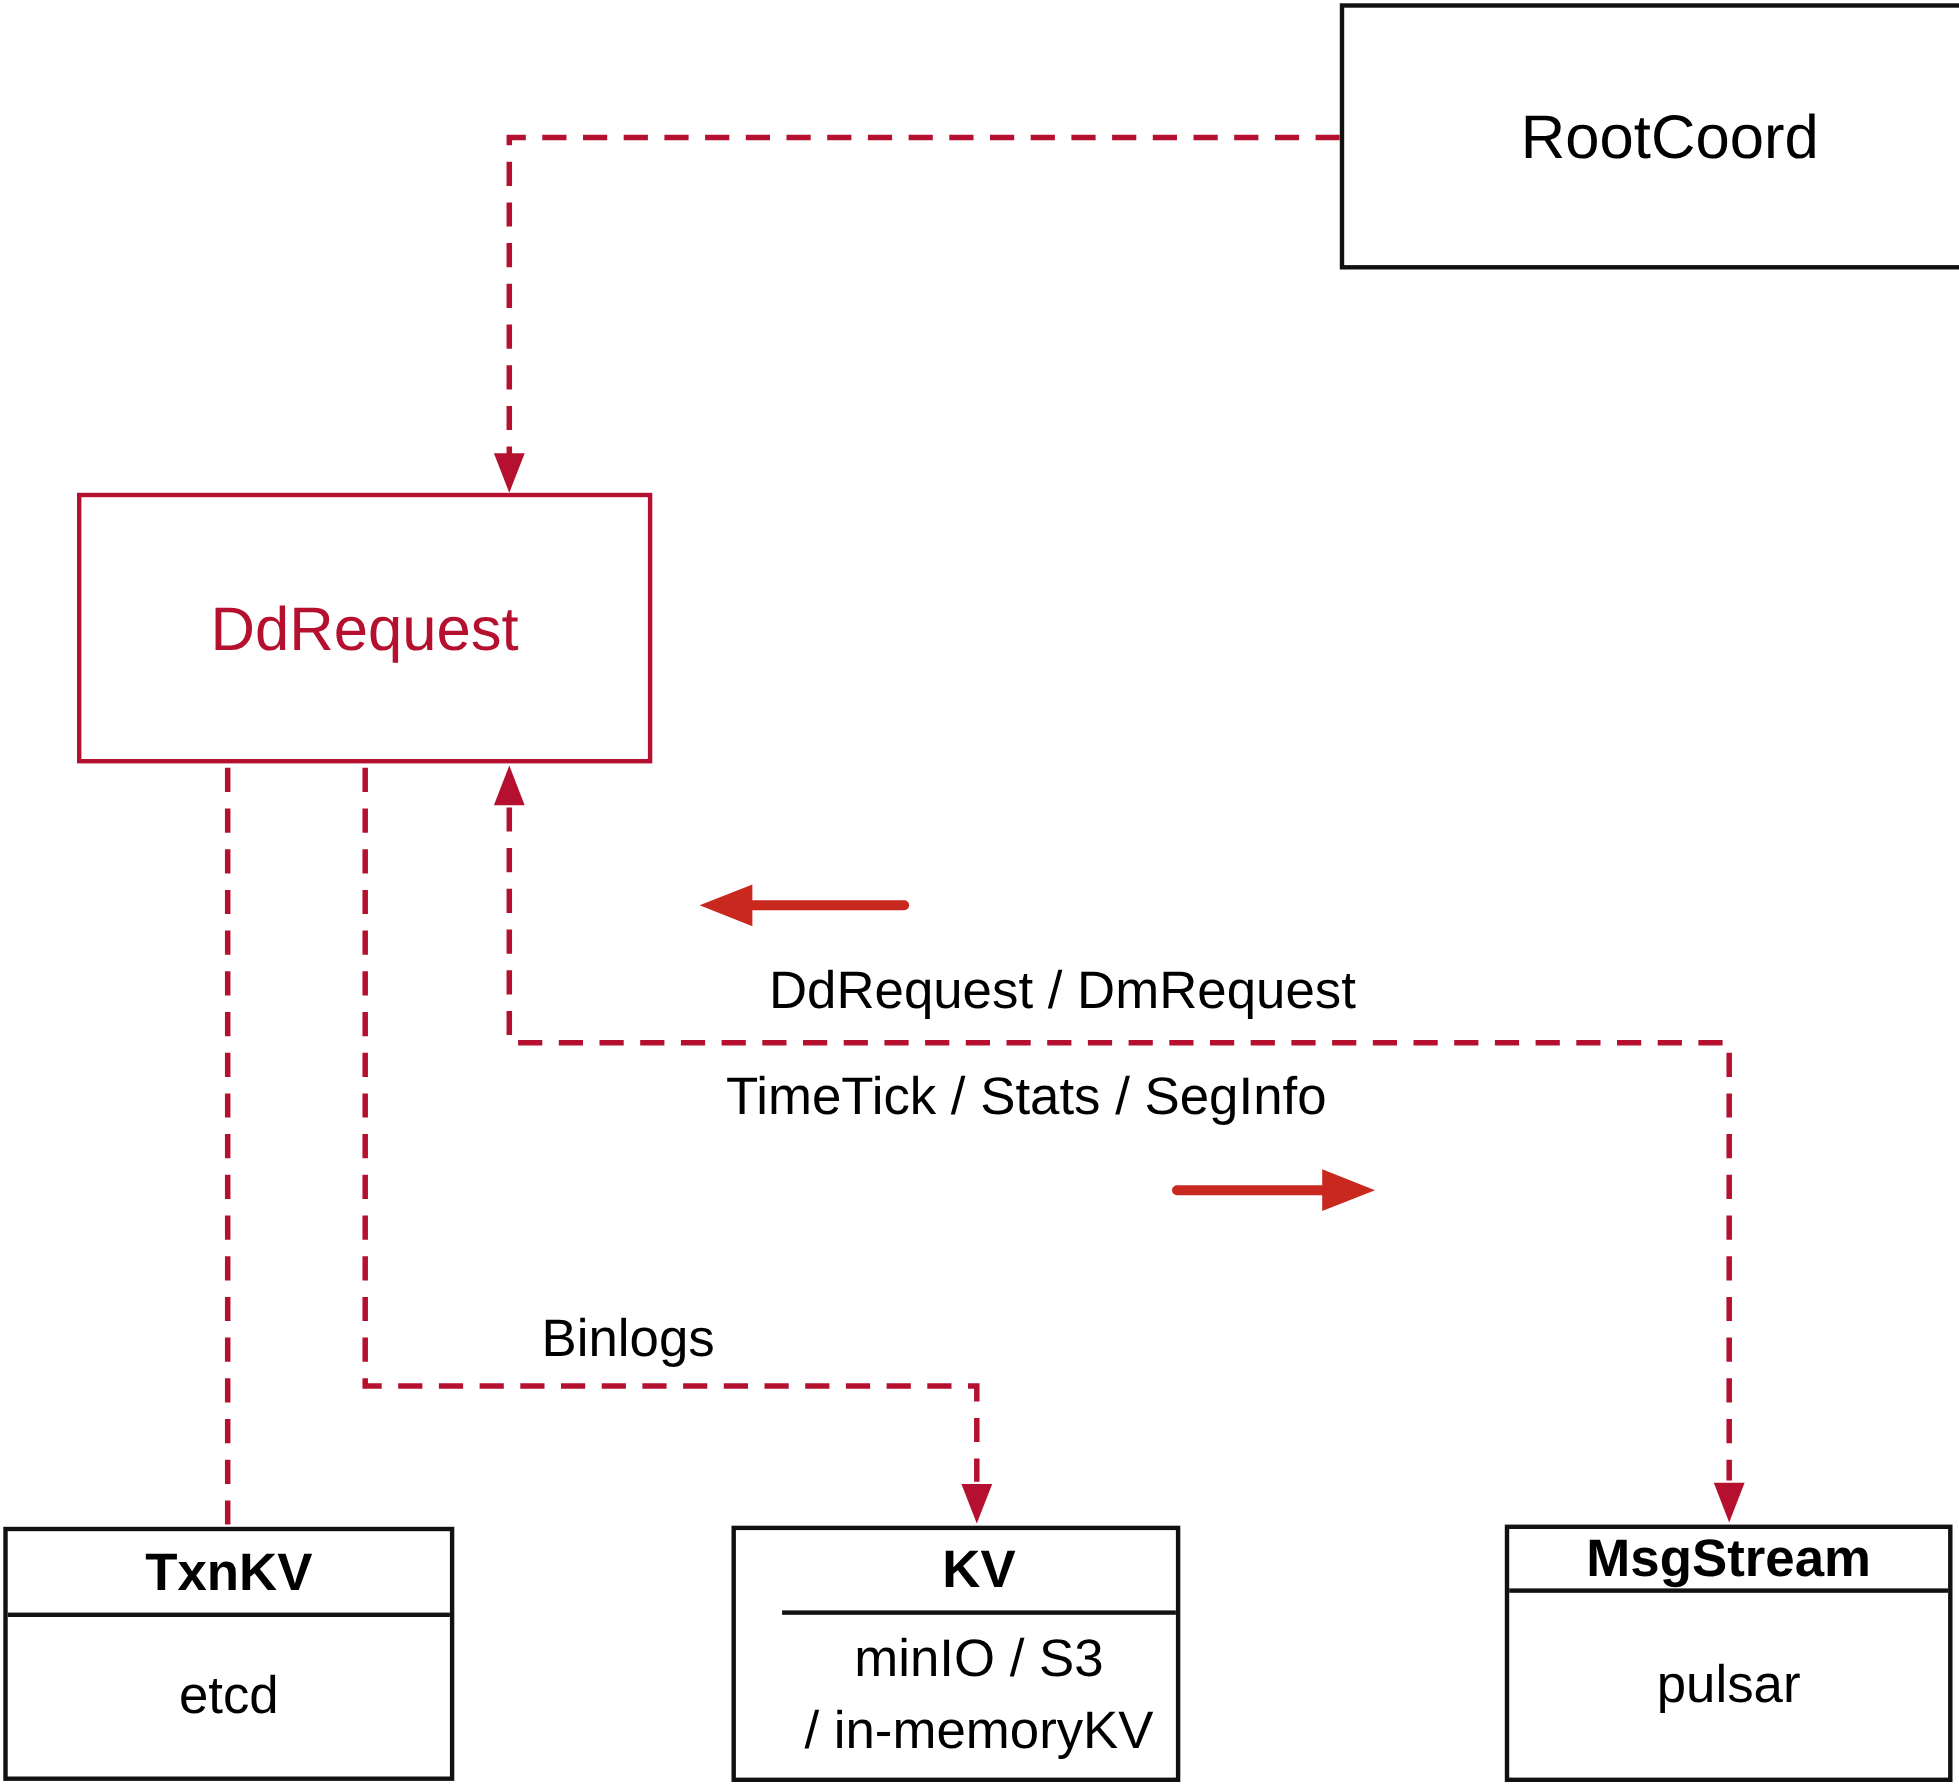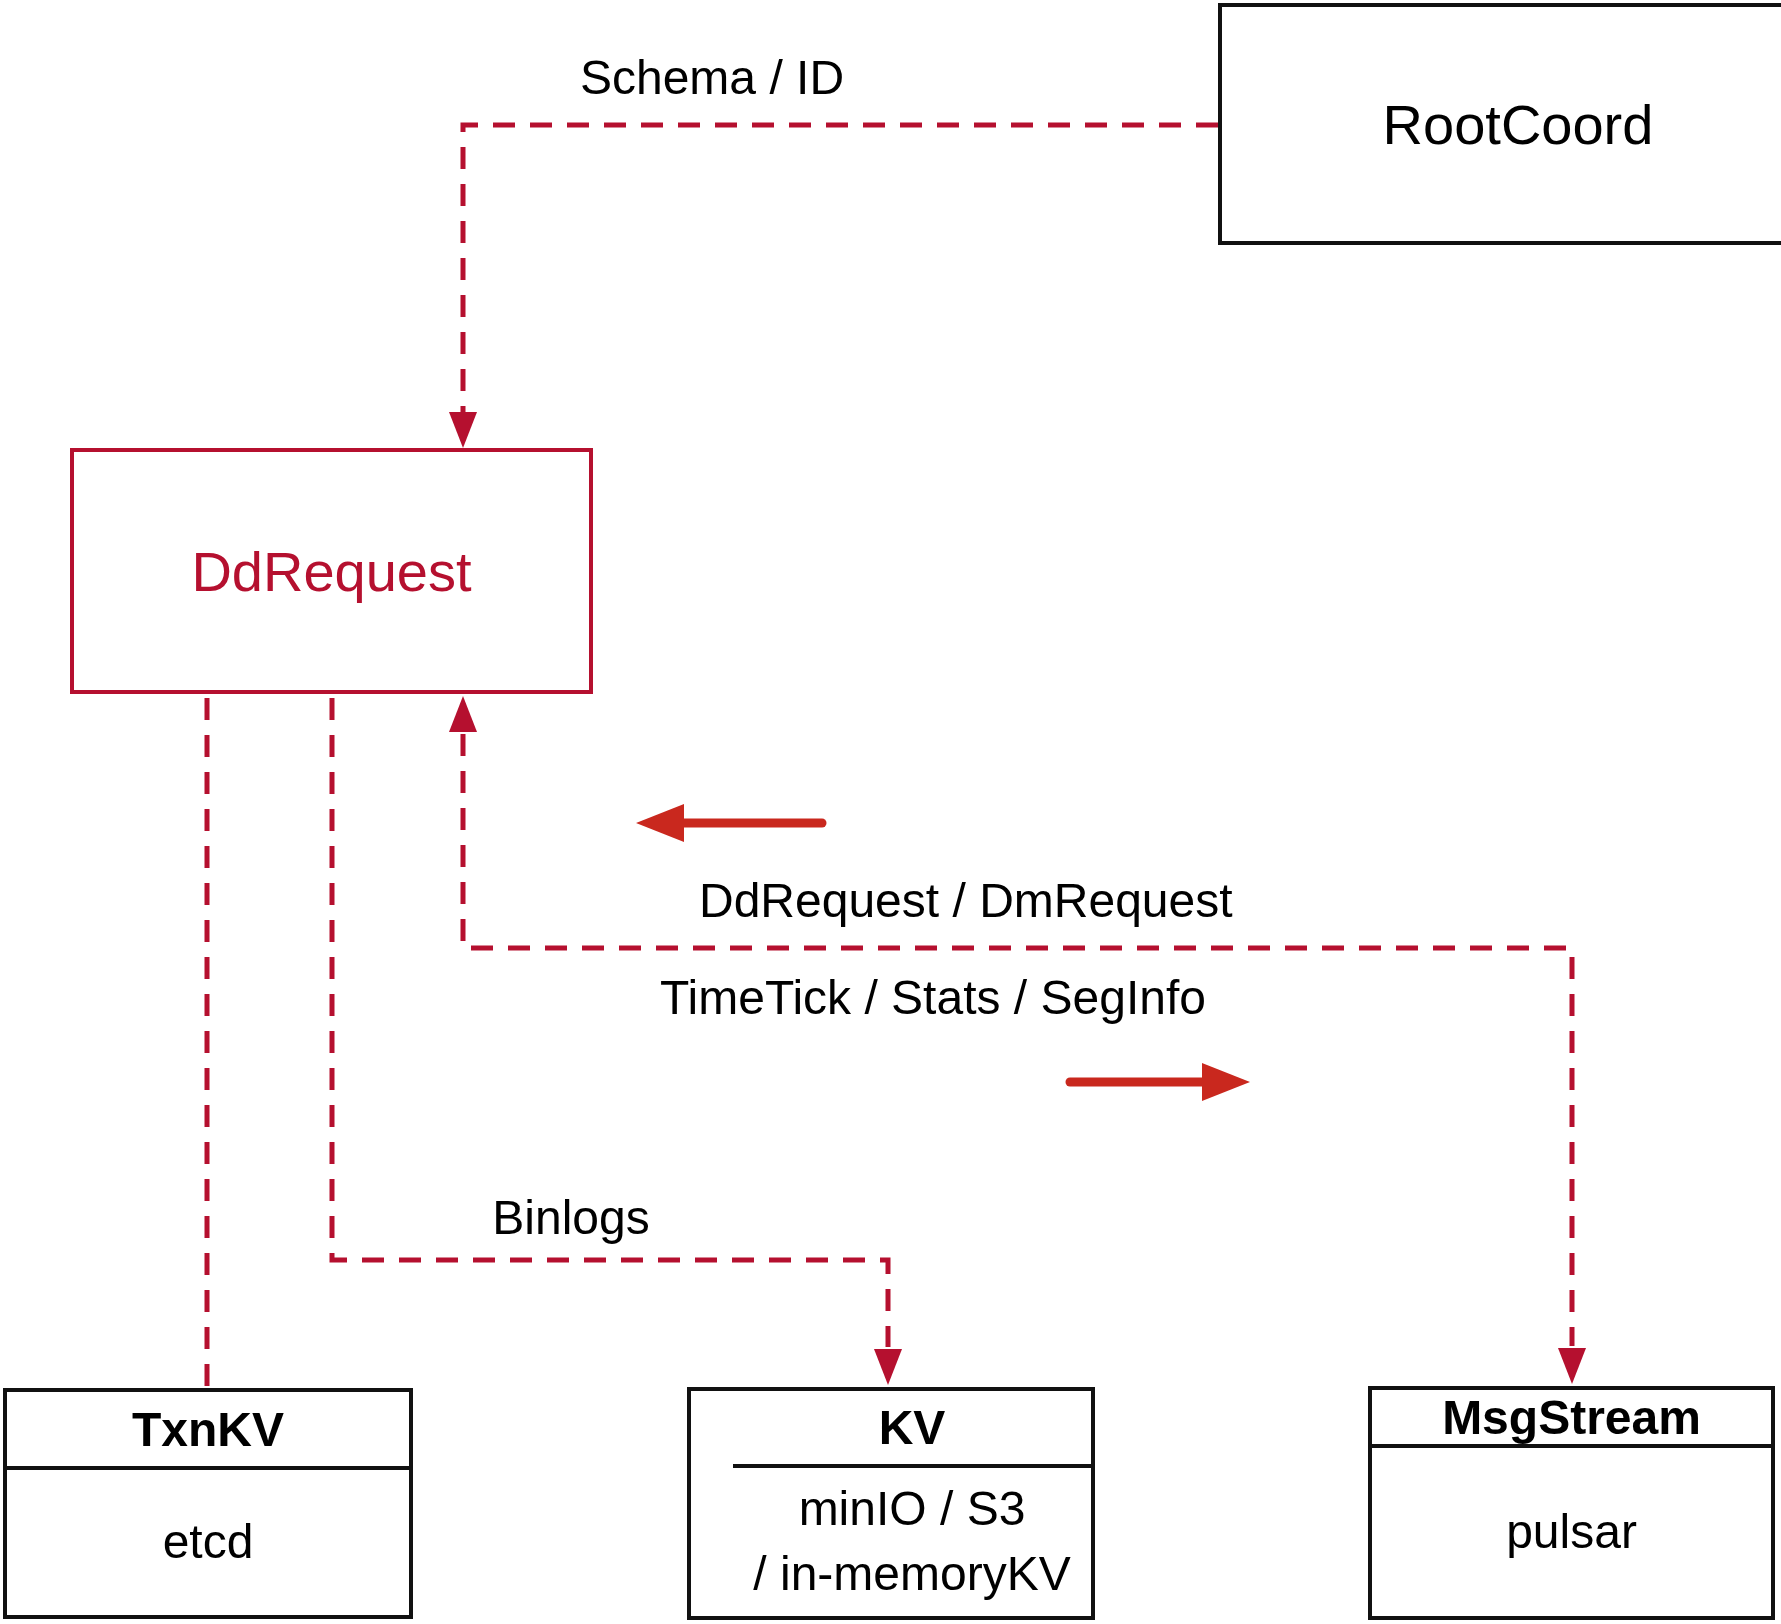--- a/index.html
+++ b/index.html
@@ -74,21 +74,21 @@
     display: flex;
     flex-direction: column;
     align-items: center;
     justify-content: center;
     font-size: 48px;
     line-height: 1.35;
     text-align: center;
   }
   .tbox-txnkv { left: 3px; top: 1388px; width: 410px; height: 231px; }
   .tbox-txnkv .tbox-title { height: 78px; }
-  .tbox-kv { left: 687px; top: 1387px; width: 408px; height: 233px; padding-left: 42px; }
+  .tbox-kv { left: 665px; top: 1387px; width: 408px; height: 233px; padding-left: 42px; }
   .tbox-kv .tbox-title { height: 77px; }
   .tbox-msgstream { left: 1368px; top: 1386px; width: 407px; height: 234px; }
   .tbox-msgstream .tbox-title { height: 58px; }
 
   .edge-label {
     position: absolute;
     font-size: 48px;
     line-height: 56px;
     white-space: nowrap;
     color: #000000;
@@ -146,18 +146,17 @@
       <span>minIO / S3</span>
       <span>/ in-memoryKV</span>
     </div>
   </div>
 
   <div class="tbox tbox-msgstream">
     <div class="tbox-title">MsgStream</div>
     <div class="tbox-body">pulsar</div>
   </div>
 
-  <div class="edge-label lbl-schema">Schema / ID</div>
   <div class="edge-label lbl-ddrequest">DdRequest / DmRequest</div>
   <div class="edge-label lbl-timetick">TimeTick / Stats / SegInfo</div>
   <div class="edge-label lbl-binlogs">Binlogs</div>
 
 </div>
 
 </body></html>

